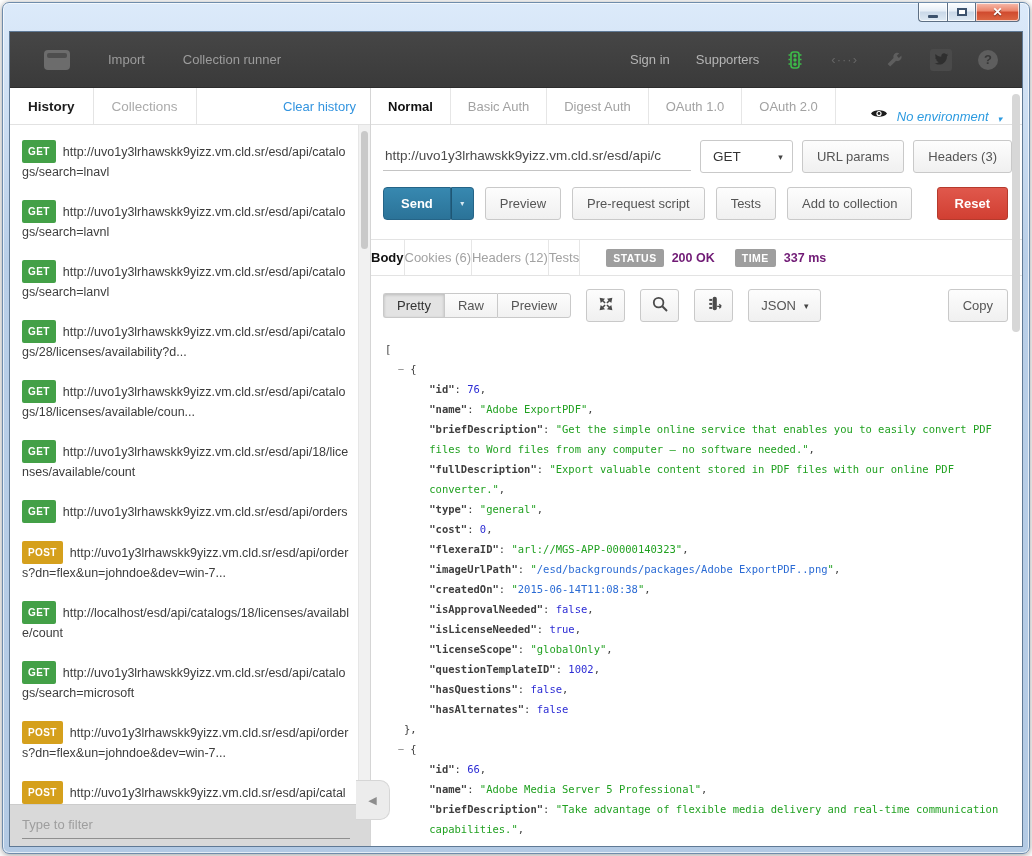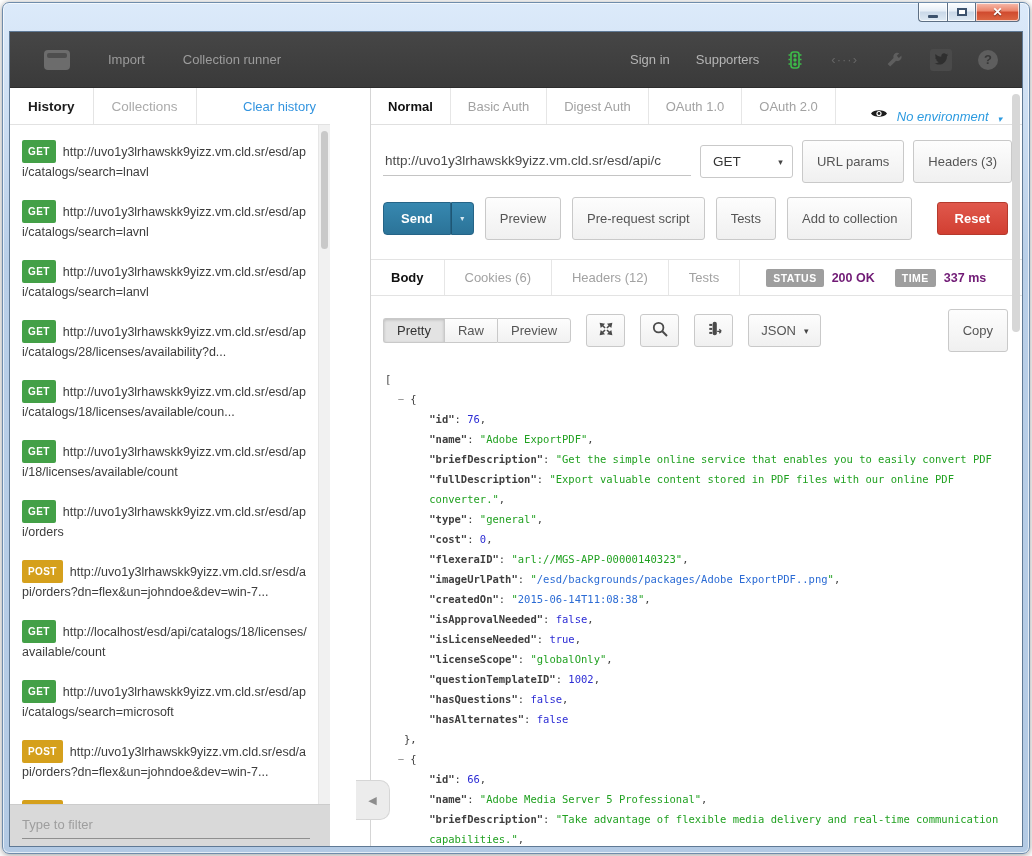--- a/index.html
+++ b/index.html
@@ -32,21 +32,21 @@
   .chrome-right { margin-left:auto; display:flex; align-items:center; gap:26px; }
   .chrome-link2 { color:#b5b5b5; font-size:13px; }
   .icn { display:flex; align-items:center; justify-content:center; }
   .code-glyph { color:#666; font-size:13px; letter-spacing:1px; }
   .tw-square { width:22px; height:22px; background:#4a4a4a; border-radius:3px; display:flex; align-items:center; justify-content:center; }
   .help-circle { width:20px; height:20px; border-radius:50%; background:#5e5e5e; color:#383838; font-weight:bold; font-size:13px;
     display:flex; align-items:center; justify-content:center; }
 
   
   .content-row { position:absolute; left:0; right:0; top:56px; bottom:0; }
-  .sidebar { position:absolute; left:0; top:0; bottom:0; width:320px; background:#fff; }
+  .sidebar { position:absolute; left:0; top:0; bottom:0; width:360px; background:#fff; }
   .main { position:absolute; left:360px; right:0; top:0; bottom:0; border-left:1px solid #d5d5d5; background:#fff; }
 
   
   .sidebar-tabs { height:37px; border-bottom:1px solid #e2e2e2; display:flex; align-items:stretch; }
   .s-tab { display:flex; align-items:center; padding:0 18px; font-size:13.5px; border-right:1px solid #e4e4e4; color:#ababab; }
   .s-tab.active { color:#1c1c1c; font-weight:bold; }
   .clear-history { margin-left:auto; align-self:center; padding-right:14px; font-size:13px; color:#3394df; cursor:pointer; }
   .history-list { position:absolute; left:0; right:12px; top:37px; bottom:42px; overflow:hidden; padding-top:6px; }
   .hist-item { padding:9px 8px 9px 12px; font-size:12.5px; line-height:19px; color:#3d3d3d; word-break:break-all; }
   .badge { display:inline-block; font-size:10px; font-weight:bold; color:#fff; padding:2px 6px 2px; border-radius:2px;
@@ -70,35 +70,35 @@
   .env-area { display:flex; align-items:flex-end; gap:9px; margin-left:34px;font-style:italic; }
   .env-label { color:#2d9be0; font-size:13px; }
   .env-caret { color:#2d9be0; font-size:9px; }
 
   .url-row { display:flex; align-items:center; gap:9px; padding:15px 10px 9px 12px; }
   .url-input { flex:1; border:none; border-bottom:1px solid #c4c4c4; padding:5px 2px 7px; font-size:13.5px; color:#4a4a4a;
     font-family:"Liberation Sans",sans-serif; min-width:0; }
   .method-select { flex:0 0 93px; height:33px; border:1px solid #c9c9c9; border-radius:3px; background:#fff;
     display:flex; align-items:center; justify-content:space-between; padding:0 9px 0 12px; font-size:13.5px; color:#333; cursor:pointer; }
   .sel-caret { font-size:9px; color:#444; }
-  .btn { height:43px; padding:11px 14px; border:1px solid #c9c9c9; border-radius:3px; background:linear-gradient(#fdfdfd,#f0f0f0);
+  .btn { height:33px; padding:11px 14px; border:1px solid #c9c9c9; border-radius:3px; background:linear-gradient(#fdfdfd,#f0f0f0);
     font-size:13px; color:#555; display:inline-flex; align-items:center; justify-content:center; cursor:pointer; white-space:nowrap; }
 
   .action-row { display:flex; align-items:center; gap:11px; padding:5px 10px 13px 12px; }
   .send-group { display:flex; }
   .send-main { height:33px; padding:0 17px; background:linear-gradient(#3788b0,#2b7398); border:1px solid #256487;
     border-radius:4px 0 0 4px; color:#fff; font-weight:bold; font-size:13px; display:flex; align-items:center; cursor:pointer; }
   .send-caret { width:23px; height:33px; background:linear-gradient(#3788b0,#2b7398); border:1px solid #256487; border-left:1px solid #1e5674;
     border-radius:0 4px 4px 0; color:#d7e8f1; font-size:8px; display:flex; align-items:center; justify-content:center; cursor:pointer; }
   .reset-btn { margin-left:auto; margin-right:4px; height:33px; padding:0 17px; background:linear-gradient(#e0584c,#d13f32);
     border:1px solid #b53a2d; border-radius:3px; color:#fff; font-weight:bold; font-size:13px; display:flex; align-items:center; cursor:pointer; }
 
   
   .resp-row { margin-top:6px; height:37px; border-top:1px solid #e3e3e3; border-bottom:1px solid #e3e3e3; display:flex; align-items:stretch; }
-  .r-tab { display:flex; align-items:center; padding:0 20px; font-size:13px; color:#a2a2a2; border-right:1px solid #e6e6e6; }
+  .r-tab { display:flex; align-items:center; padding:0 0; font-size:13px; color:#a2a2a2; border-right:1px solid #e6e6e6; }
   .r-tab.active { color:#101010; font-weight:bold; }
   .status-area { display:flex; align-items:center; margin-left:26px; gap:8px; }
   .pill { background:#9e9e9e; color:#fff; font-size:10.5px; font-weight:bold; padding:3px 7px; border-radius:2px; letter-spacing:.5px; }
   .pill-val { font-size:12.5px; font-weight:bold; color:#701a75; margin-right:12px; }
 
   .view-row { display:flex; align-items:center; gap:15px; padding:13px 10px 9px 12px; }
   .seg-group { display:flex; }
   .seg { height:25px; padding:0 13px; border:1px solid #c9c9c9; border-right:none; background:linear-gradient(#fdfdfd,#f1f1f1);
     font-size:13px; color:#555; display:flex; align-items:center; cursor:pointer; }
   .seg:first-child { border-radius:3px 0 0 3px; }
@@ -309,20 +309,21 @@
           </div>
           <button class="btn copy-btn">Copy</button>
         </div>
 
         <div class="code">
             <div class="code-line" style="padding-left: 0ch;"><span class="tk-p">[</span></div>
             <div class="code-line" style="padding-left: 2ch;"><span class="tk-m">− </span><span class="tk-p">{</span></div>
             <div class="code-line" style="padding-left: 7ch;"><span class="tk-k">"id"</span><span class="tk-p">: </span><span class="tk-n">76</span><span class="tk-p">,</span></div>
             <div class="code-line" style="padding-left: 7ch;"><span class="tk-k">"name"</span><span class="tk-p">: </span><span class="tk-s">"Adobe ExportPDF"</span><span class="tk-p">,</span></div>
             <div class="code-line" style="padding-left: 7ch;"><span class="tk-k">"briefDescription"</span><span class="tk-p">: </span><span class="tk-s">"Get the simple online service that enables you to easily convert PDF</span></div>
+            <div class="code-line" style="padding-left: 7ch;"><span class="tk-s">files to Word files from any computer — no software needed."</span><span class="tk-p">,</span></div>
             <div class="code-line" style="padding-left: 7ch;"><span class="tk-k">"fullDescription"</span><span class="tk-p">: </span><span class="tk-s">"Export valuable content stored in PDF files with our online PDF</span></div>
             <div class="code-line" style="padding-left: 7ch;"><span class="tk-s">converter."</span><span class="tk-p">,</span></div>
             <div class="code-line" style="padding-left: 7ch;"><span class="tk-k">"type"</span><span class="tk-p">: </span><span class="tk-s">"general"</span><span class="tk-p">,</span></div>
             <div class="code-line" style="padding-left: 7ch;"><span class="tk-k">"cost"</span><span class="tk-p">: </span><span class="tk-n">0</span><span class="tk-p">,</span></div>
             <div class="code-line" style="padding-left: 7ch;"><span class="tk-k">"flexeraID"</span><span class="tk-p">: </span><span class="tk-s">"arl://MGS-APP-00000140323"</span><span class="tk-p">,</span></div>
             <div class="code-line" style="padding-left: 7ch;"><span class="tk-k">"imageUrlPath"</span><span class="tk-p">: </span><span class="tk-s">"</span><span class="tk-l">/esd/backgrounds/packages/Adobe ExportPDF..png</span><span class="tk-s">"</span><span class="tk-p">,</span></div>
             <div class="code-line" style="padding-left: 7ch;"><span class="tk-k">"createdOn"</span><span class="tk-p">: </span><span class="tk-s">"</span><span class="tk-l">2015-06-14T11:08:38</span><span class="tk-s">"</span><span class="tk-p">,</span></div>
             <div class="code-line" style="padding-left: 7ch;"><span class="tk-k">"isApprovalNeeded"</span><span class="tk-p">: </span><span class="tk-n">false</span><span class="tk-p">,</span></div>
             <div class="code-line" style="padding-left: 7ch;"><span class="tk-k">"isLicenseNeeded"</span><span class="tk-p">: </span><span class="tk-n">true</span><span class="tk-p">,</span></div>
             <div class="code-line" style="padding-left: 7ch;"><span class="tk-k">"licenseScope"</span><span class="tk-p">: </span><span class="tk-s">"globalOnly"</span><span class="tk-p">,</span></div>

